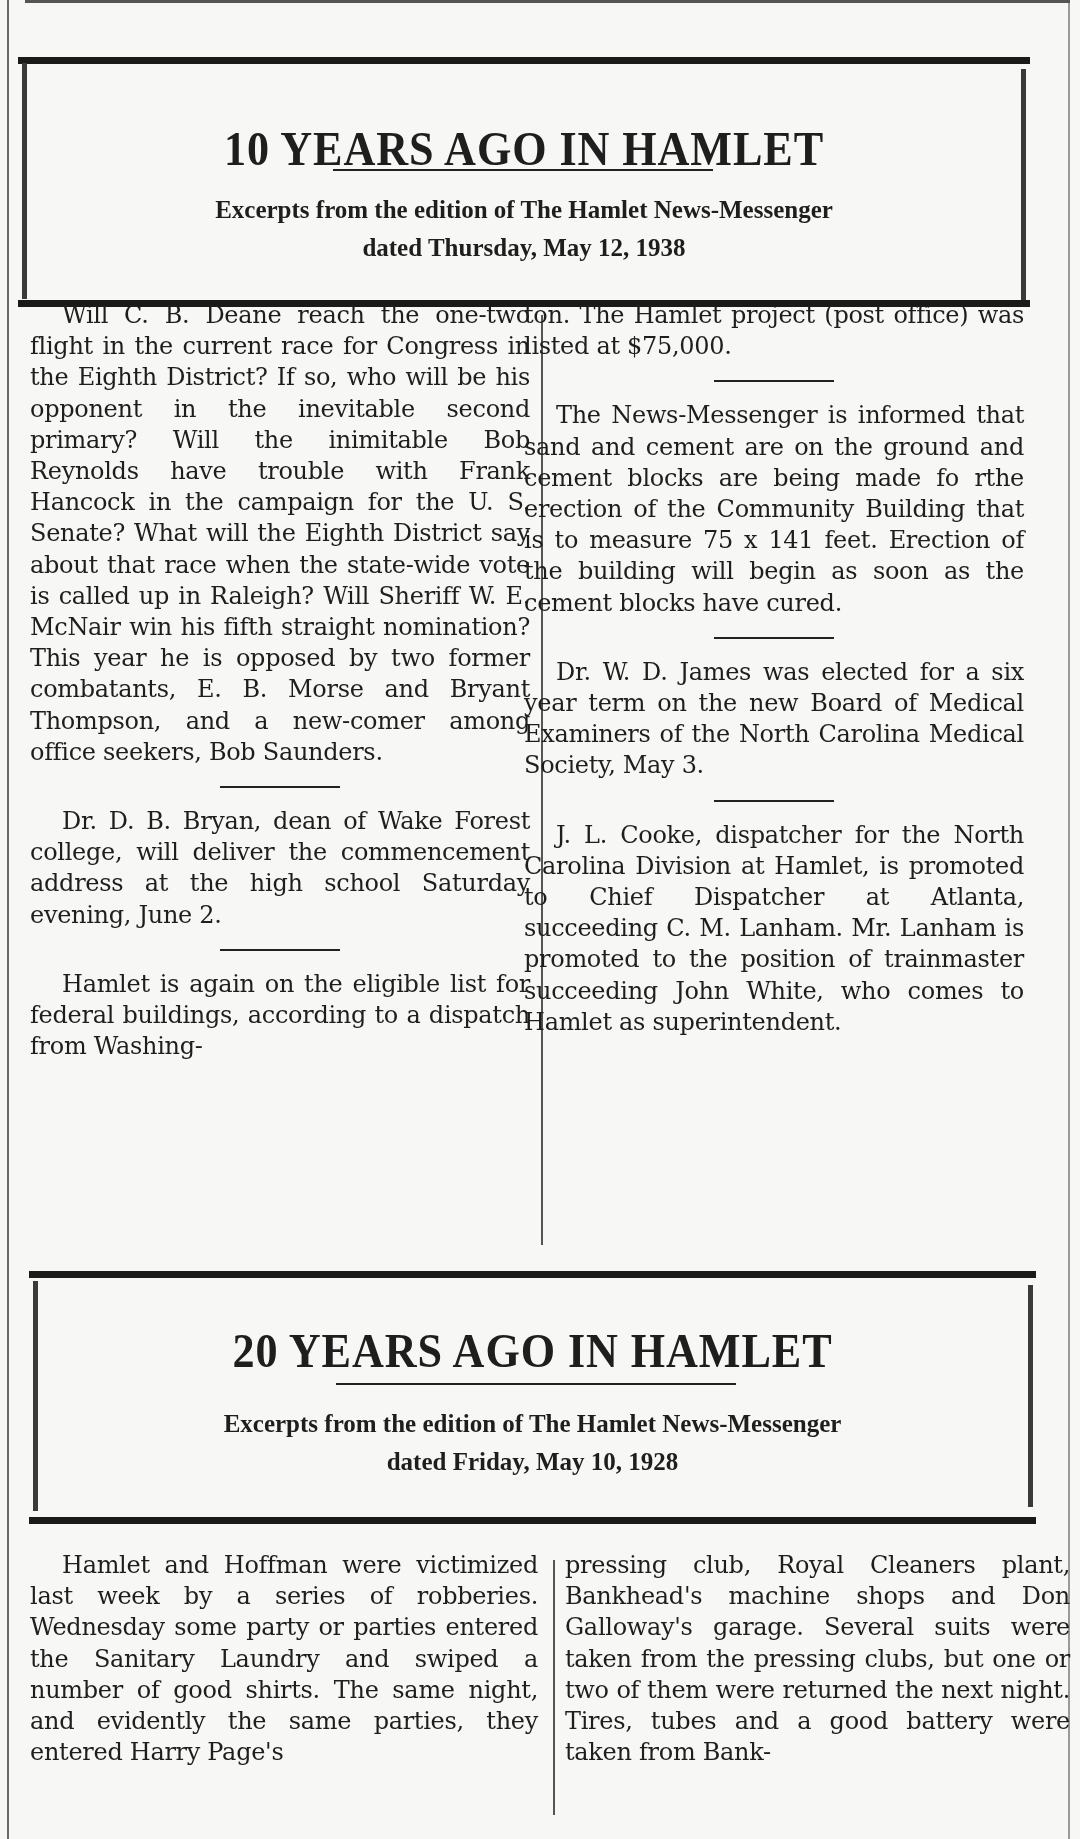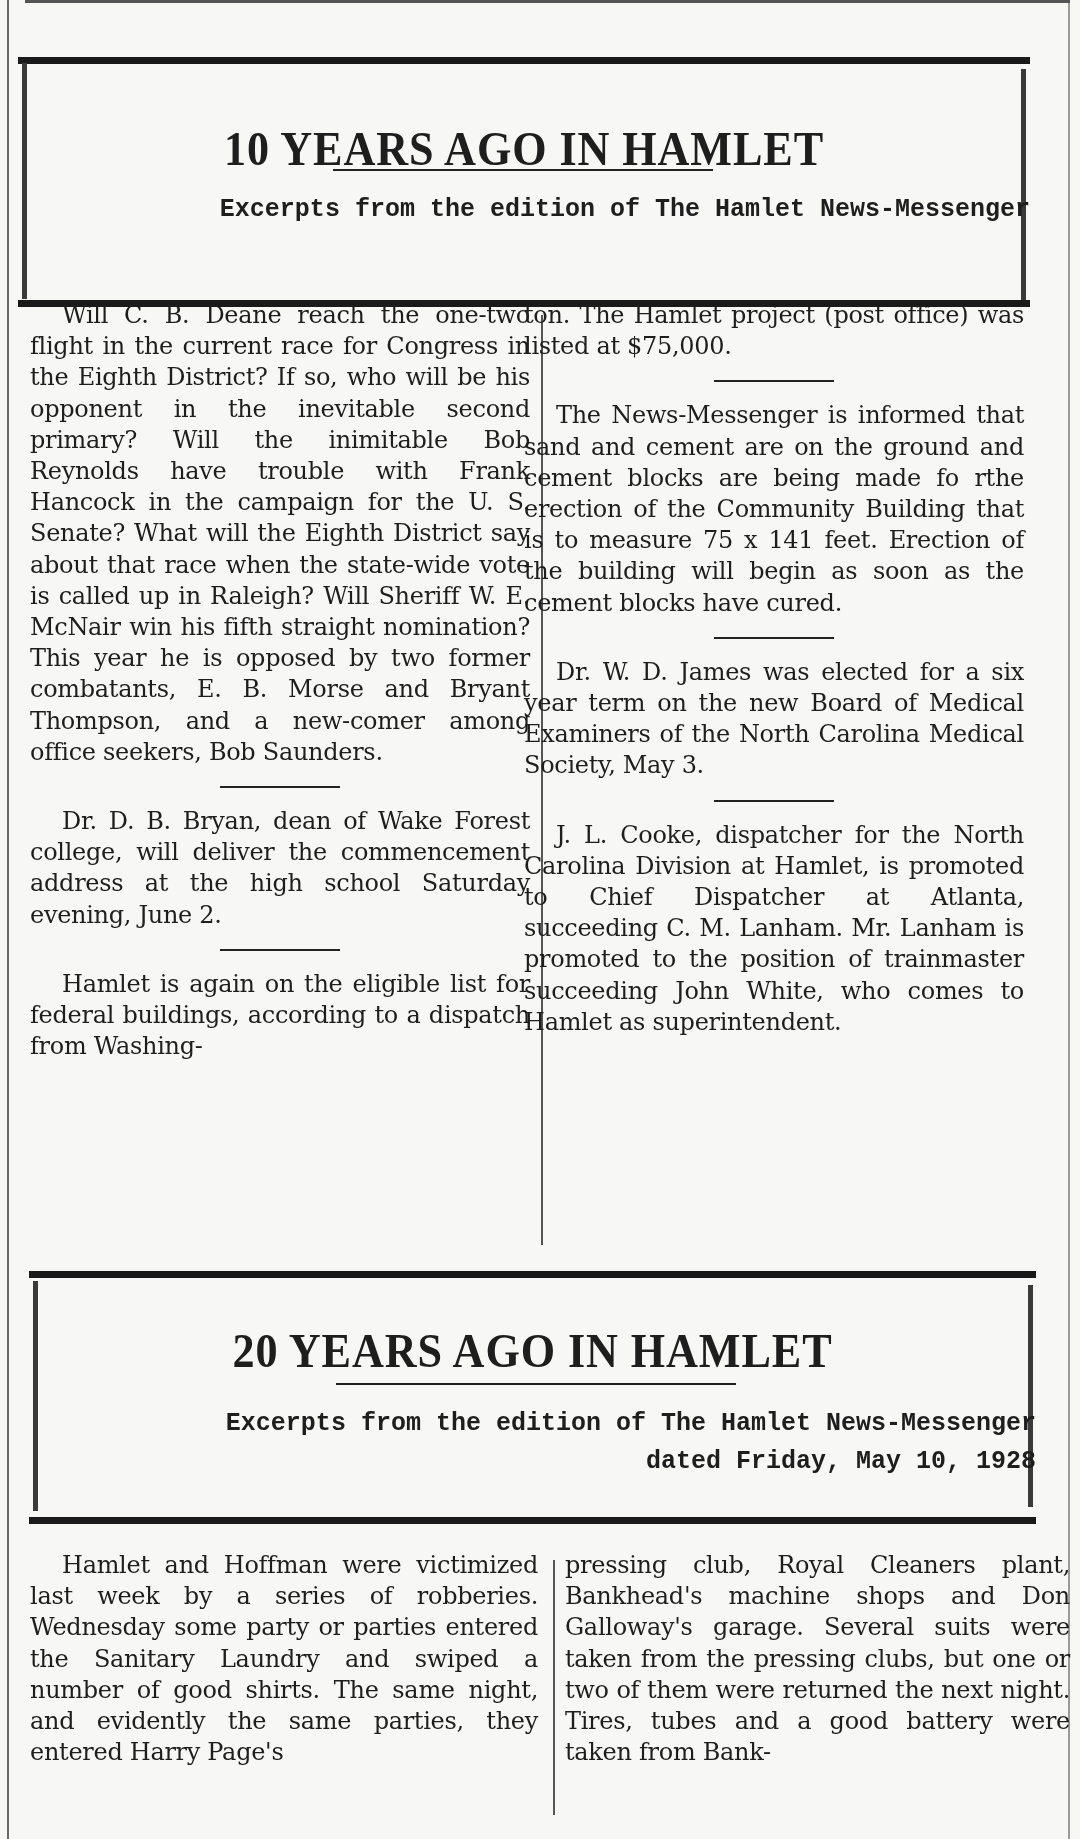--- a/index.html
+++ b/index.html
@@ -18,22 +18,22 @@
   .headbox .rule-top, .headbox .rule-bot { position: absolute; height: 7px; background: #1a1a1a; }
   .headbox .side { position: absolute; width: 5px; background: #3a3a3a; }
   .headbox .title {
     position: absolute; left: 0; right: 0; text-align: center;
     font-family: "Liberation Serif", "DejaVu Serif", serif;
     font-weight: bold; font-size: 48px; letter-spacing: 1px;
     transform: scaleX(0.92);
   }
   .headbox .midrule { position: absolute; height: 2px; background: #222; }
   .headbox .sub {
-    position: absolute; left: 0; right: 0; text-align: right;
-    font-family: Liberation Mono, monospace;
+    position: absolute; left: 0; right: 0; text-align: center;
+    font-family: Liberation Serif, serif;
     font-weight: bold; font-size: 25px; line-height: 38px;
   }
 
   .col {
     position: absolute;
     font-family: "DejaVu Serif", "Liberation Serif", serif;
     font-size: 24px; line-height: 31.2px;
     text-align: justify;
     letter-spacing: -0.3px;
   }
@@ -50,20 +50,21 @@
 <div class="top-fragment"></div>
 
 <div class="headbox" style="left:18px; top:25px; width:1012px; height:250px;margin-top:32px;">
   <div class="rule-top" style="left:0; top:0; width:1012px;"></div>
   <div class="side" style="left:4px; top:6px; height:236px;"></div>
   <div class="side" style="left:1003px; top:12px; height:232px;"></div>
   <div class="title" style="top:64px;">10 YEARS AGO IN HAMLET</div>
   <div class="midrule" style="left:315px; top:112px; width:380px;"></div>
   <div class="sub" style="top:134px;">
     <div>Excerpts from the edition of The Hamlet News-Messenger</div>
+    <div>dated Thursday, May 12, 1938</div>
   </div>
   <div class="rule-bot" style="left:0; top:243px; width:1012px;"></div>
 </div>
 
 <div class="col" style="left:30px; top:300px; width:500px;">
   <p>Will C. B. Deane reach the one-two flight in the current race for Congress in the Eighth District? If so, who will be his opponent in the inevitable second primary? Will the inimitable Bob Reynolds have trouble with Frank Hancock in the campaign for the U. S. Senate? What will the Eighth District say about that race when the state-wide vote is called up in Raleigh? Will Sheriff W. E. McNair win his fifth straight nomination? This year he is opposed by two former combatants, E. B. Morse and Bryant Thompson, and a new-comer among office seekers, Bob Saunders.</p>
   <div class="sep"></div>
   <p>Dr. D. B. Bryan, dean of Wake Forest college, will deliver the commencement address at the high school Saturday evening, June 2.</p>
   <div class="sep"></div>
   <p>Hamlet is again on the eligible list for federal buildings, according to a dispatch from Washing-</p>

